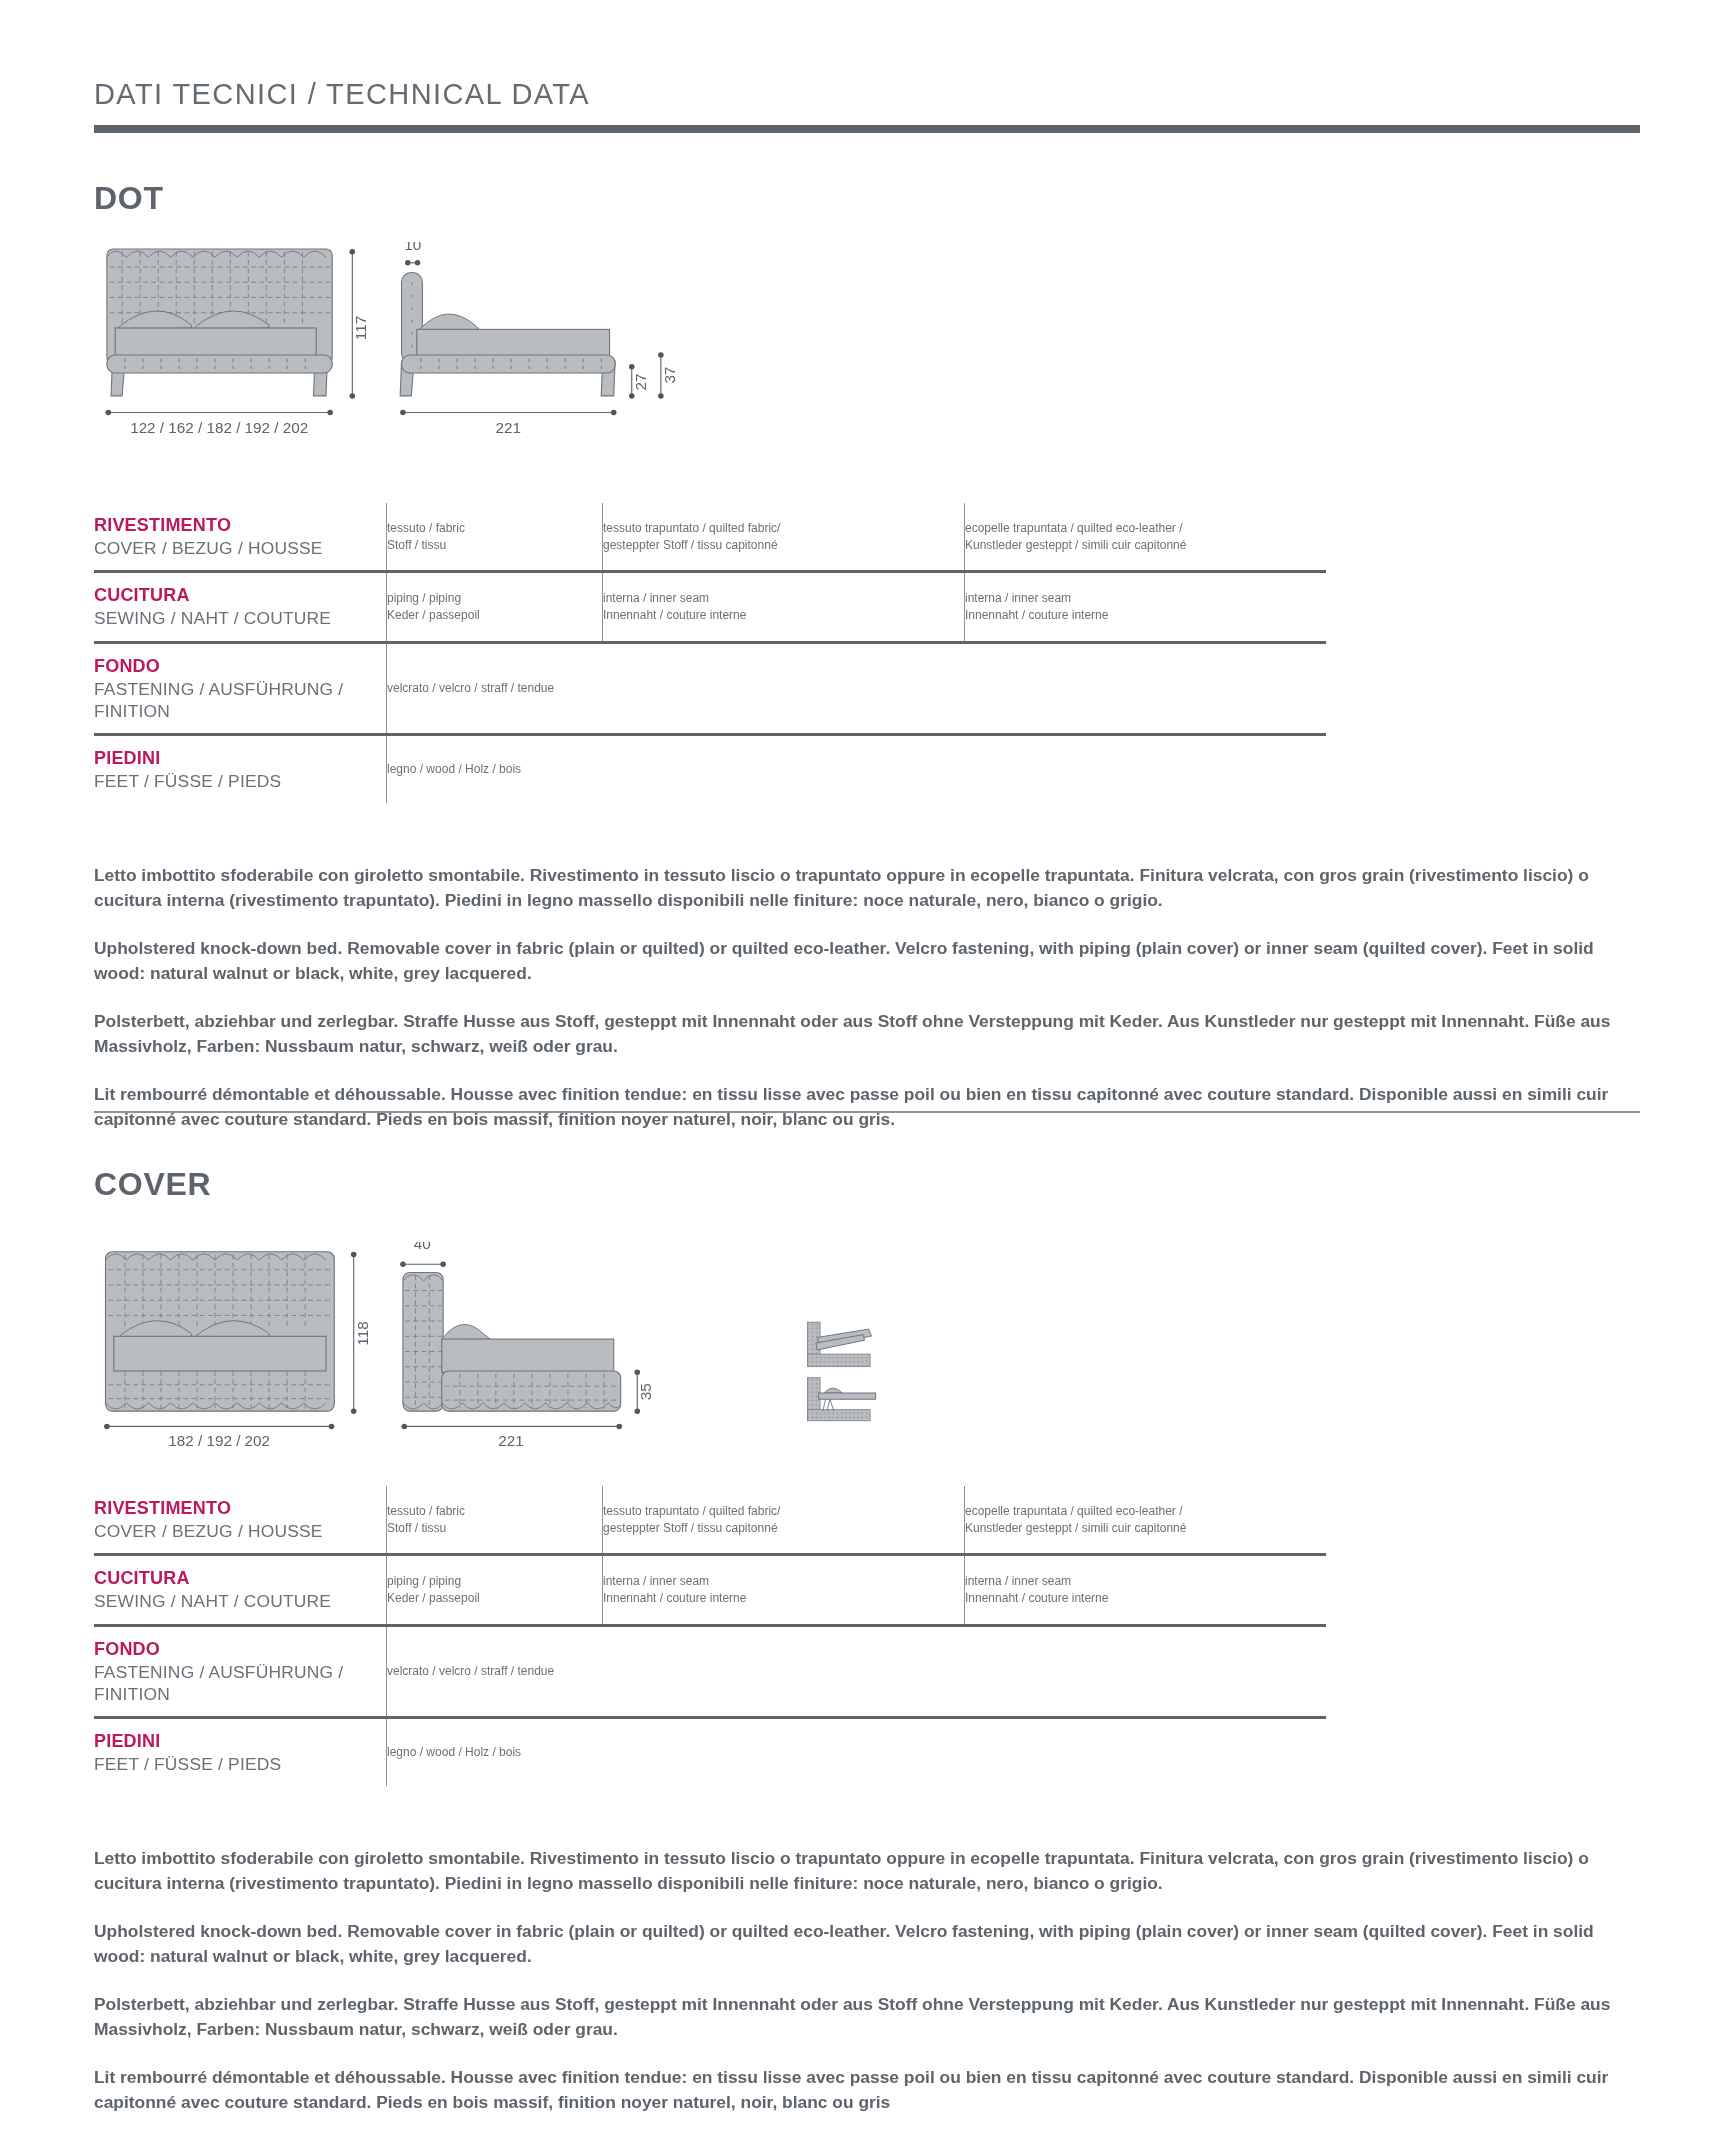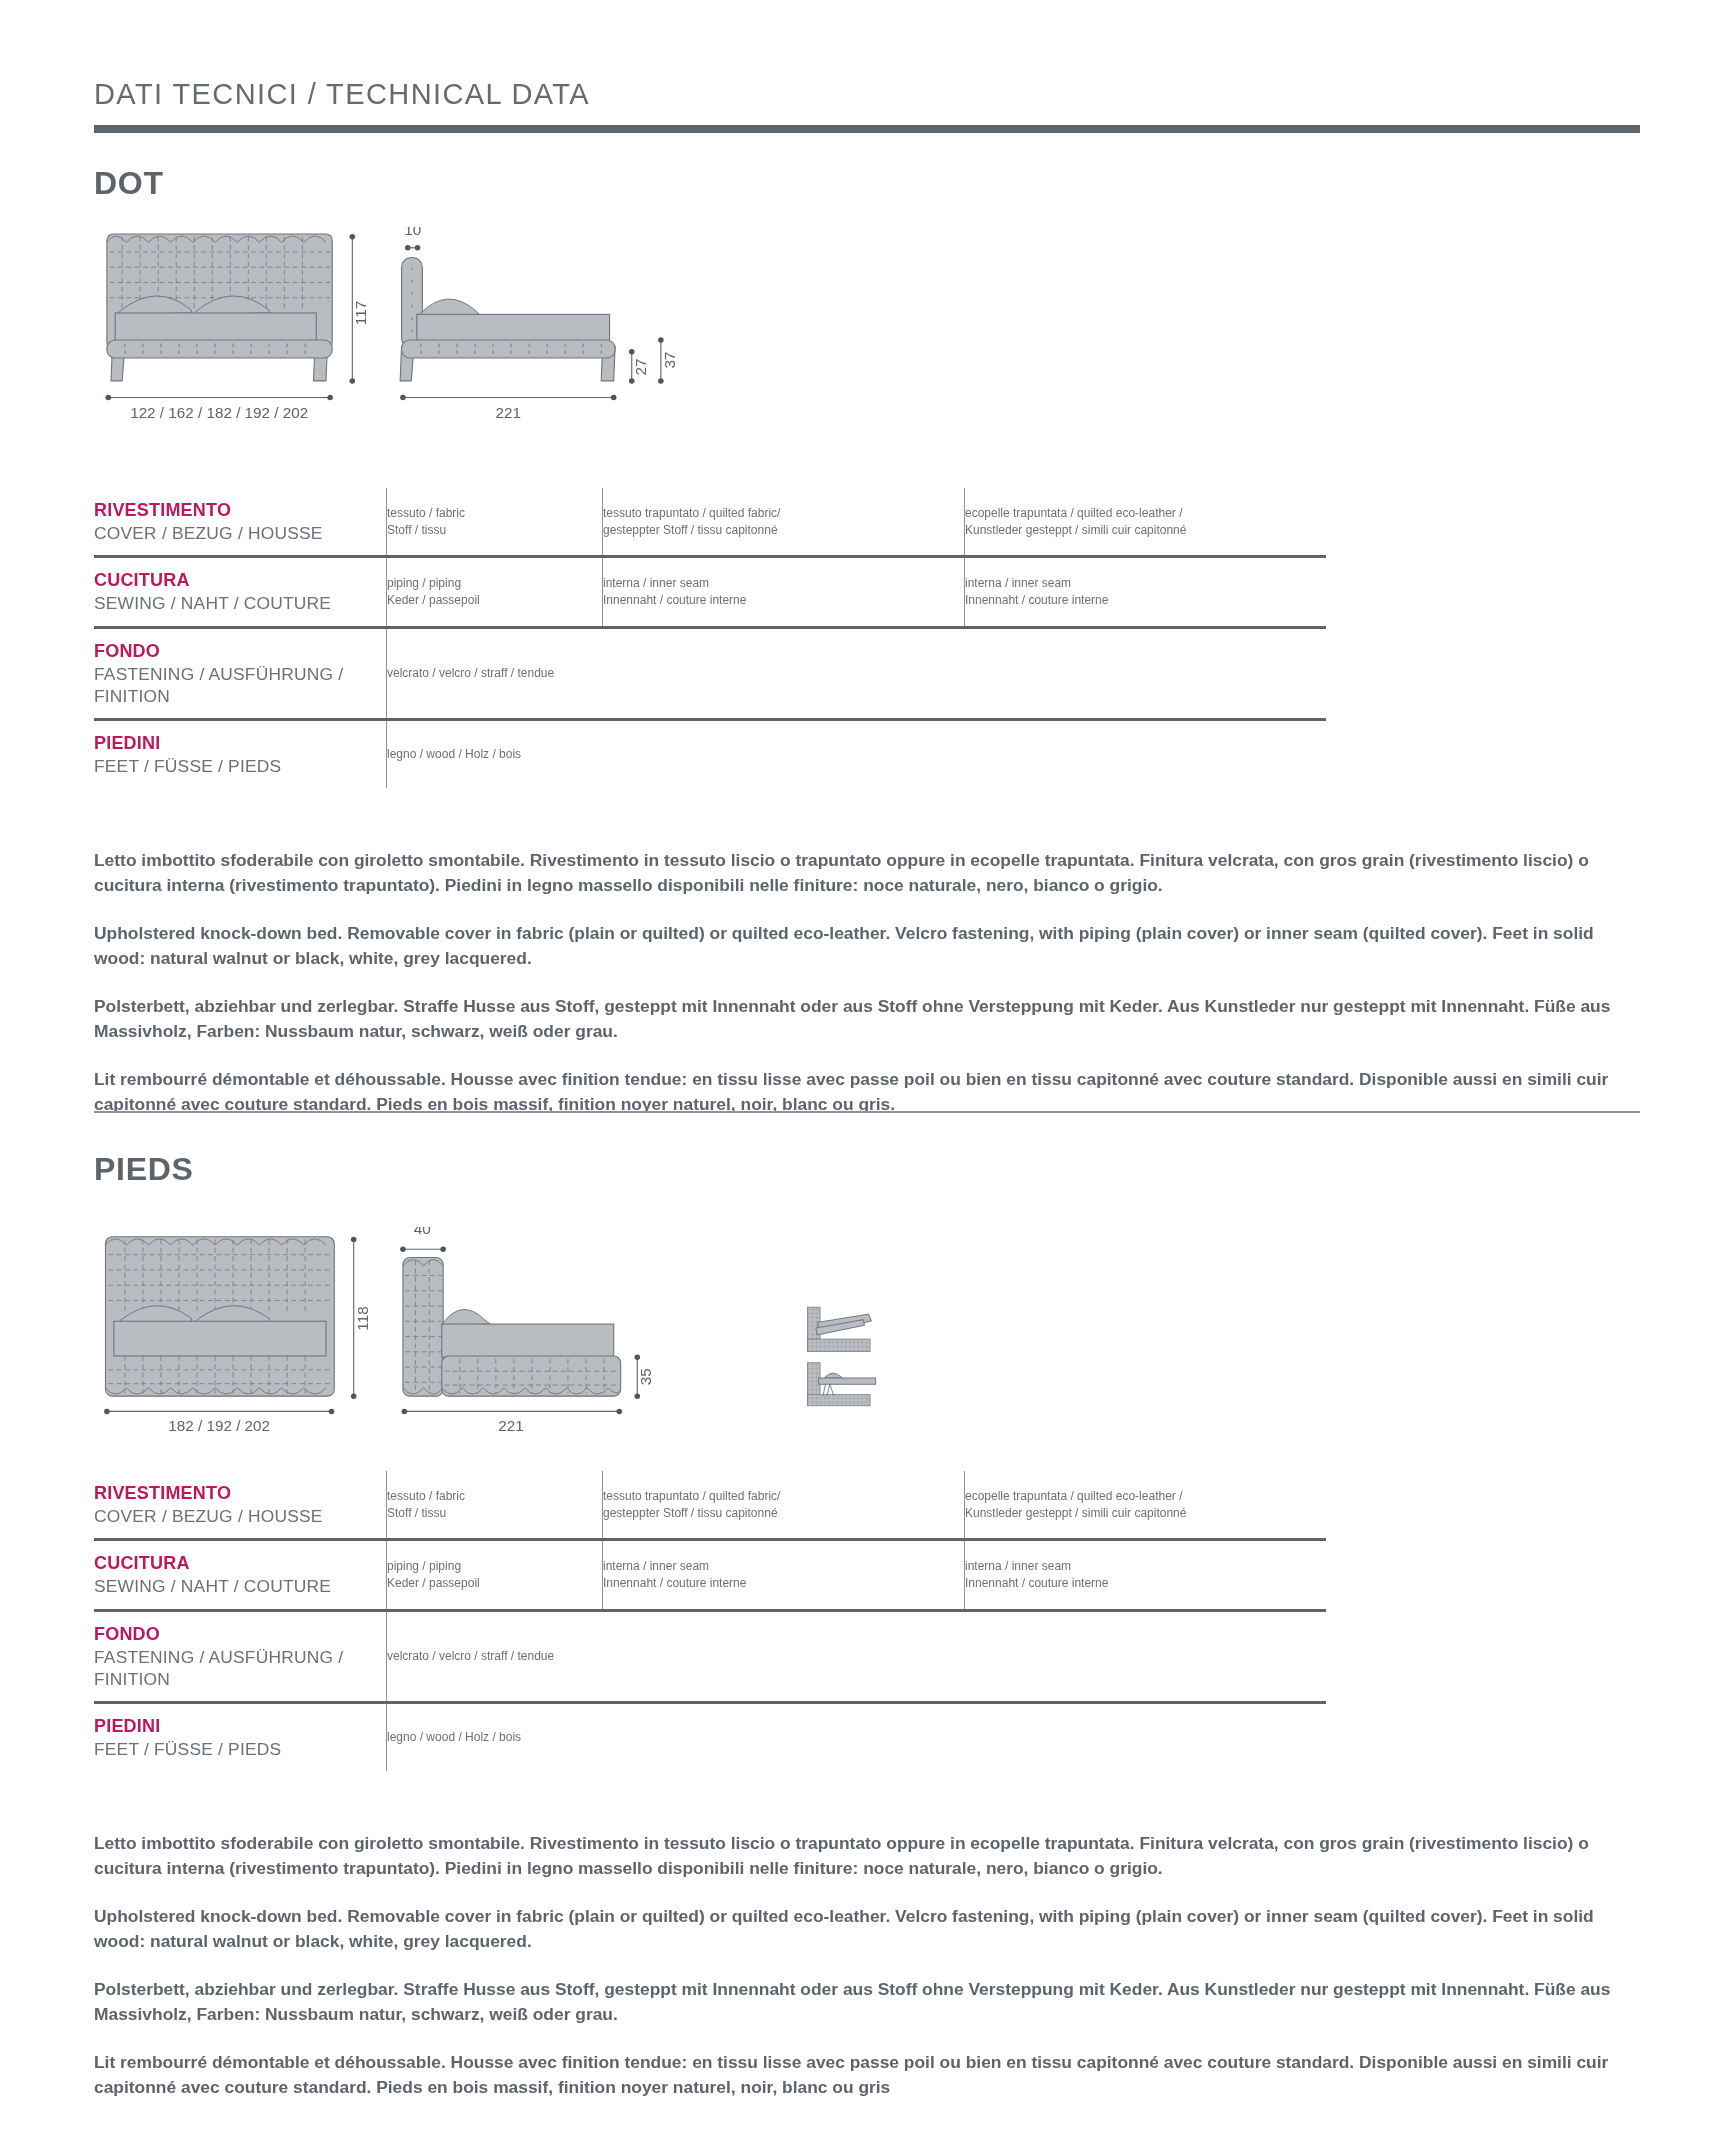--- a/index.html
+++ b/index.html
@@ -15,21 +15,21 @@
   .doc-header { position:absolute; left:94px; top:78px; width:1546px; }
   .doc-header .title {
     font-size:29px; letter-spacing:1.4px; font-weight:400; color:#646b72;
     white-space:nowrap;
   }
   .doc-header .rule { margin-top:14px; height:7.6px; background:#5d646b; width:1546px; }
 
   
   .product { position:absolute; left:94px; width:1546px; }
   .product-name {
-    font-size:32px; font-weight:700; color:#5d646b; letter-spacing:0.7px;
+    font-size:32px; font-weight:700; color:#5d646b; letter-spacing:0.7px;margin-top:15px;
   }
 
   
   .drawings { position:relative; height:229px; }
   .dwg { position:absolute; }
 
   .fill { fill:#b9bcc0; stroke:#6e757c; stroke-width:1.6; }
   .fill-soft { fill:#b9bcc0; stroke:#6e757c; stroke-width:1.4; }
   .seam { stroke:#6e757c; stroke-width:1.3; fill:none; }
   .dim-line { stroke:#5d646b; stroke-width:1.6; fill:none; }
@@ -247,21 +247,21 @@
       <p class="desc">Upholstered knock-down bed. Removable cover in fabric (plain or quilted) or quilted eco-leather. Velcro fastening, with piping (plain cover) or inner seam (quilted cover). Feet in solid wood: natural walnut or black, white, grey lacquered.</p>
       <p class="desc">Polsterbett, abziehbar und zerlegbar. Straffe Husse aus Stoff, gesteppt mit Innennaht oder aus Stoff ohne Versteppung mit Keder. Aus Kunstleder nur gesteppt mit Innennaht. Füße aus Massivholz, Farben: Nussbaum natur, schwarz, weiß oder grau.</p>
       <p class="desc">Lit rembourré démontable et déhoussable. Housse avec finition tendue: en tissu lisse avec passe poil ou bien en tissu capitonné avec couture standard. Disponible aussi en simili cuir capitonné avec couture standard. Pieds en bois massif, finition noyer naturel, noir, blanc ou gris.</p>
     </div>
   </div>
 
   <div class="section-divider" style="top:1111px;"></div>
 
   <div class="product" id="product-1" style="top:1151px;">
 
-    <div class="product-name">PIEDS</div>
+    <div class="product-name">COVER</div>
 
     <div class="drawings" style="margin-top:39px; height:208px;">
 
       <svg class="dwg" style="left:0px; top:0px;" width="292" height="208" viewBox="0 0 420 300">
 
         <rect class="fill" x="16" y="14" width="330" height="230" rx="10"></rect>
 
         <path class="seam" d="M16 26 Q30 8 46 26 Q62 8 78 26 Q94 8 110 26 Q126 8 142 26 Q158 8 174 26 Q190 8 206 26 Q222 8 238 26 Q254 8 270 26 Q286 8 302 26 Q318 8 334 26" fill="#b9bcc0"></path>
 
         <path class="seam" d="M16 232 Q30 250 46 232 Q62 250 78 232 Q94 250 110 232 Q126 250 142 232 Q158 250 174 232 Q190 250 206 232 Q222 250 238 232 Q254 250 270 232 Q286 250 302 232 Q318 250 334 232" fill="#b9bcc0"></path>

